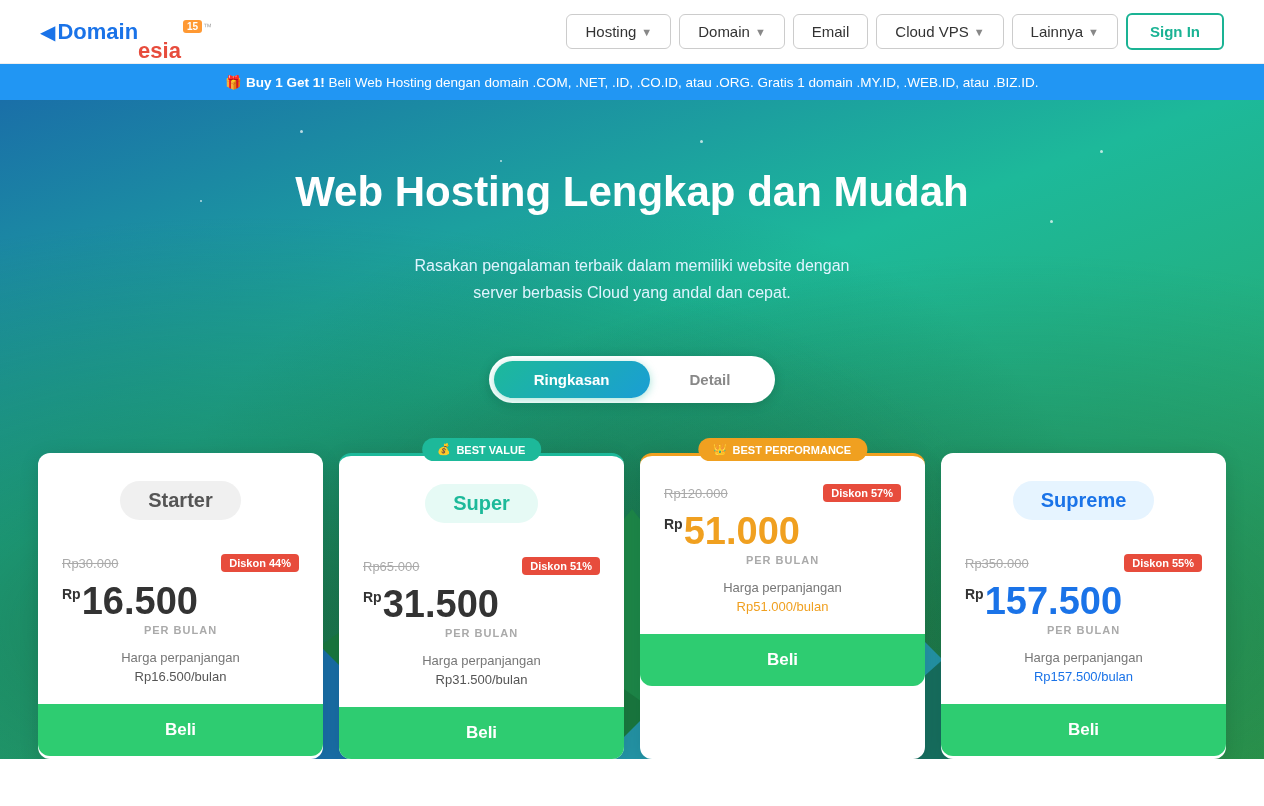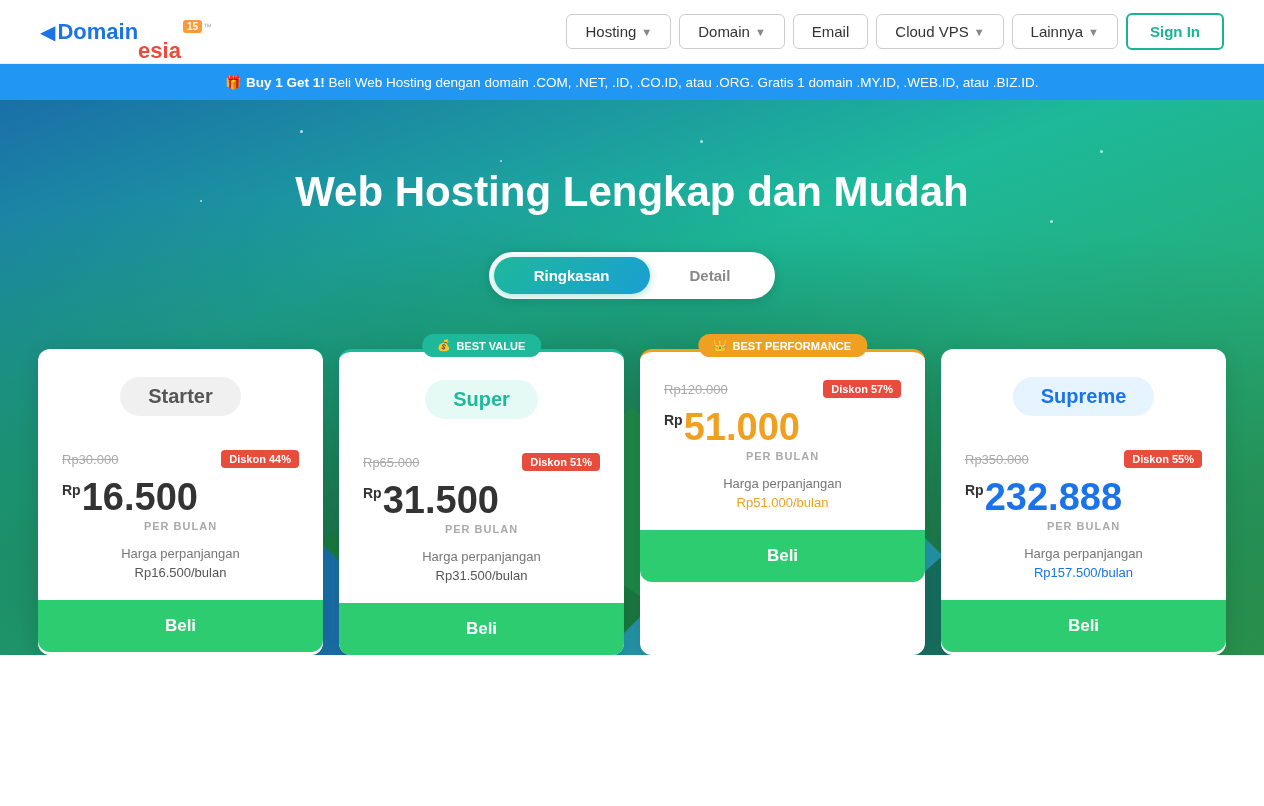--- a/index.html
+++ b/index.html
@@ -531,20 +531,24 @@
     <div class="server-box" style="margin-top:8px;">
       <div class="server-box-inner">
         <div class="server-line blue"></div>
         <div class="server-line"></div>
         <div class="server-line green"></div>
       </div>
     </div>
   </div>
 
   <h1 class="hero-title">Web Hosting Lengkap dan Mudah</h1>
+  <p class="hero-subtitle">
+    <span>Rasakan pengalaman terbaik dalam memiliki website dengan</span><br>
+    <span>server berbasis Cloud yang andal dan cepat.</span>
+  </p>
 
   <div class="toggle-container">
     <button class="toggle-btn active">Ringkasan</button>
     <button class="toggle-btn">Detail</button>
   </div>
 
   <div class="cards-row">
 
     <div class="plan-card">
       <div class="plan-name-wrap">
@@ -608,21 +612,21 @@
     <div class="plan-card">
       <div class="plan-name-wrap">
         <span class="plan-name blue">Supreme</span>
       </div>
       <div class="price-row">
         <span class="original-price">Rp350.000</span>
         <span class="discount-badge">Diskon 55%</span>
       </div>
       <div class="main-price">
         <span class="price-rp">Rp</span>
-        <span class="price-value blue">232.888</span>
+        <span class="price-value blue">157.500</span>
       </div>
       <div class="per-bulan">PER BULAN</div>
       <div class="renewal-info">Harga perpanjangan</div>
       <div class="renewal-price blue">Rp157.500/bulan</div>
       <button class="beli-btn">Beli</button>
     </div>
 
   </div>
 
 </section>

